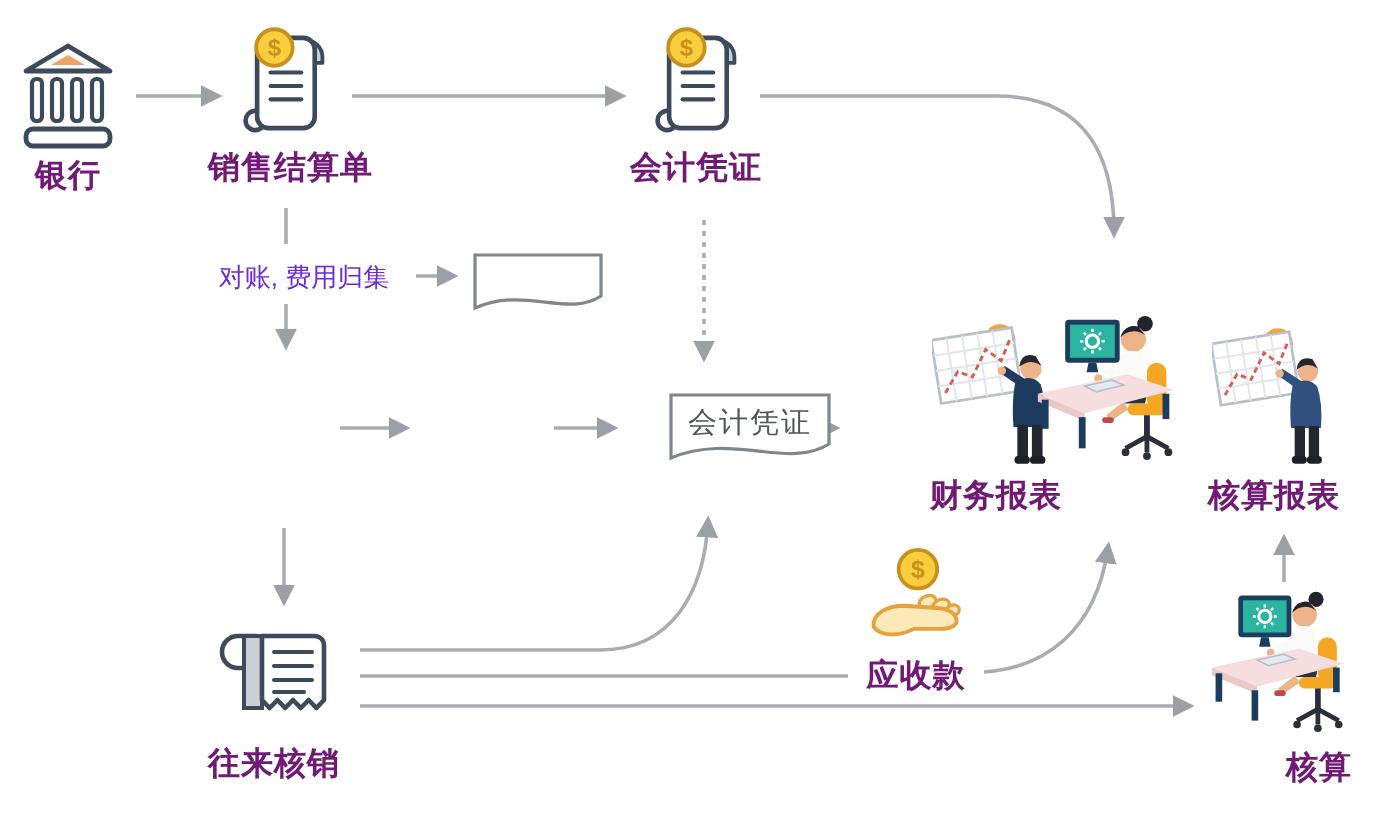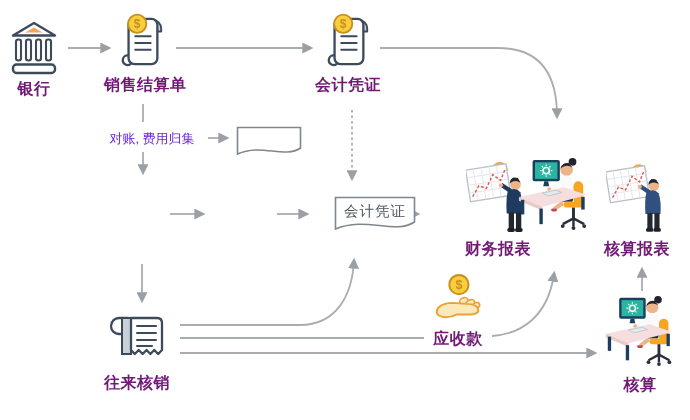--- a/index.html
+++ b/index.html
@@ -208,21 +208,21 @@
       <circle cx="27" cy="11" r="10" fill="#F8CE3E" stroke="#C9901C" stroke-width="2"></circle>
       <text x="27" y="15.8" font-size="13" font-weight="bold" fill="#C9901C" text-anchor="middle">$</text>
       <ellipse cx="32" cy="28" rx="4.5" ry="3.2" transform="rotate(-22 32 28)" fill="#FCE9B8" stroke="#E8A13C" stroke-width="1.7"></ellipse>
       <ellipse cx="39" cy="30" rx="4.5" ry="3.2" transform="rotate(-22 39 30)" fill="#FCE9B8" stroke="#E8A13C" stroke-width="1.7"></ellipse>
       <ellipse cx="45" cy="32.5" rx="3.6" ry="2.8" transform="rotate(-22 45 32.5)" fill="#FCE9B8" stroke="#E8A13C" stroke-width="1.7"></ellipse>
       <path d="M4,41 c-1,-7 7,-11 16,-11 l15,1 c6,0 11,2 12,6 c0.8,3 -3,5 -8,5 l-14,0 c-8,4 -17,4 -21,-1 z" fill="#FCE9B8" stroke="#E8A13C" stroke-width="2" stroke-linejoin="round"></path>
     </svg>
     <span class="node-label">应收款</span>
   </div>
 
-  <div class="node" style="left:604px;top:288px;width:72px;">
+  <div class="node" style="left:604px;top:288px;width:72px;text-align:right;">
     <svg class="ic" width="72" height="84" viewBox="0 0 76 88">
       <rect x="58" y="32" width="10" height="24" rx="5" fill="#F5A623"></rect>
       <circle cx="57" cy="12" r="4" fill="#23232D"></circle>
       <circle cx="51" cy="20" r="6.5" fill="#EDB489"></circle>
       <path d="M44.5,19 a7,7 0 0 1 9,-5.5 l3.5,4.5 a9,9 0 0 0 -12.5,1 z" fill="#23232D"></path>
       <path d="M44,28 q7,-4 12,0 l2,16 h-15 z" fill="#FAFAFA"></path>
       <path d="M45,31 l-12,7 1.8,3.6 12,-6 z" fill="#FAFAFA"></path>
       <circle cx="33" cy="40" r="2" fill="#EDB489"></circle>
       <path d="M44,44 h15 l-2,9 h-11 z" fill="#2A3140"></path>
       <path d="M46,52 l-9,7 2.5,3 9,-6 z" fill="#EDB489"></path>

